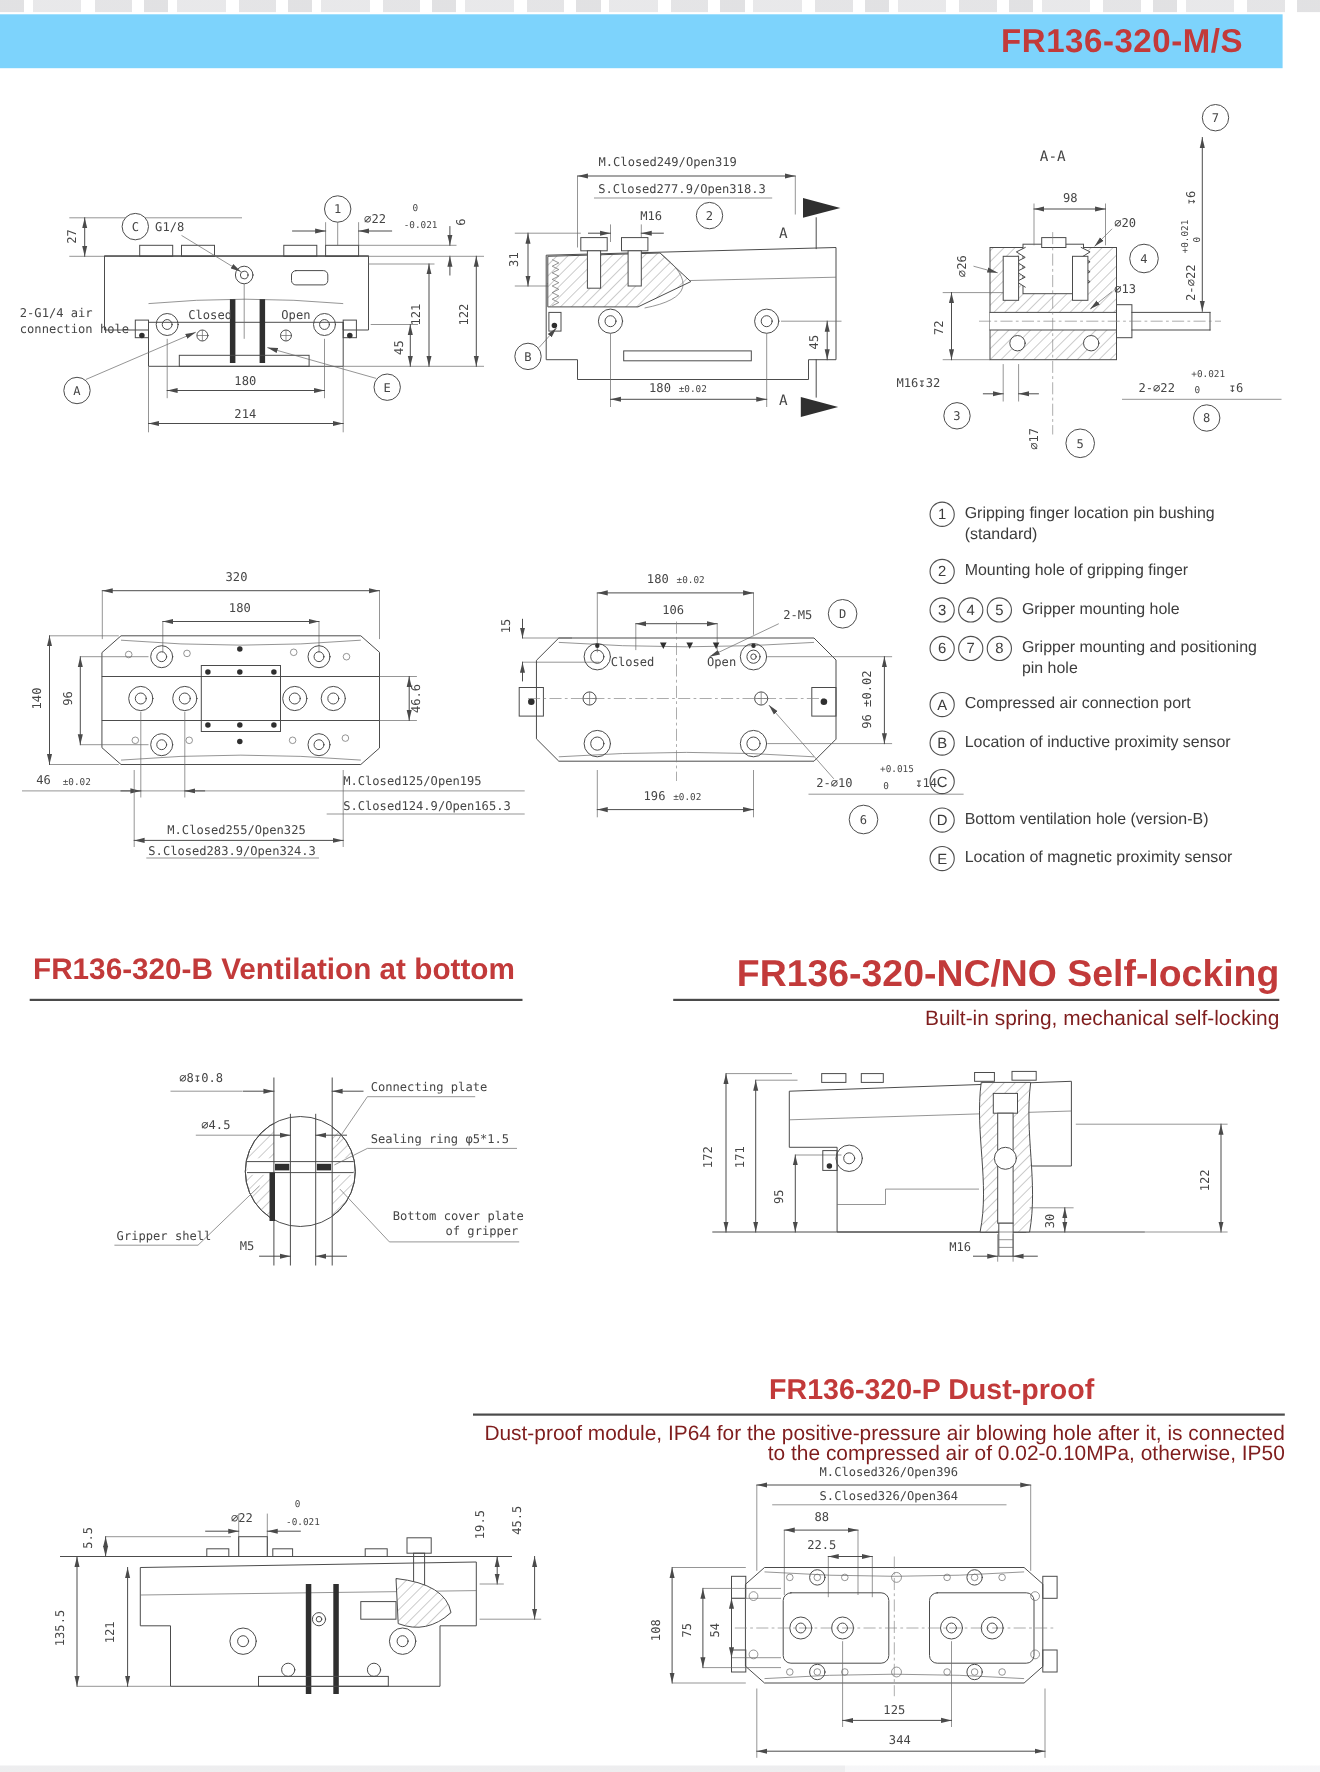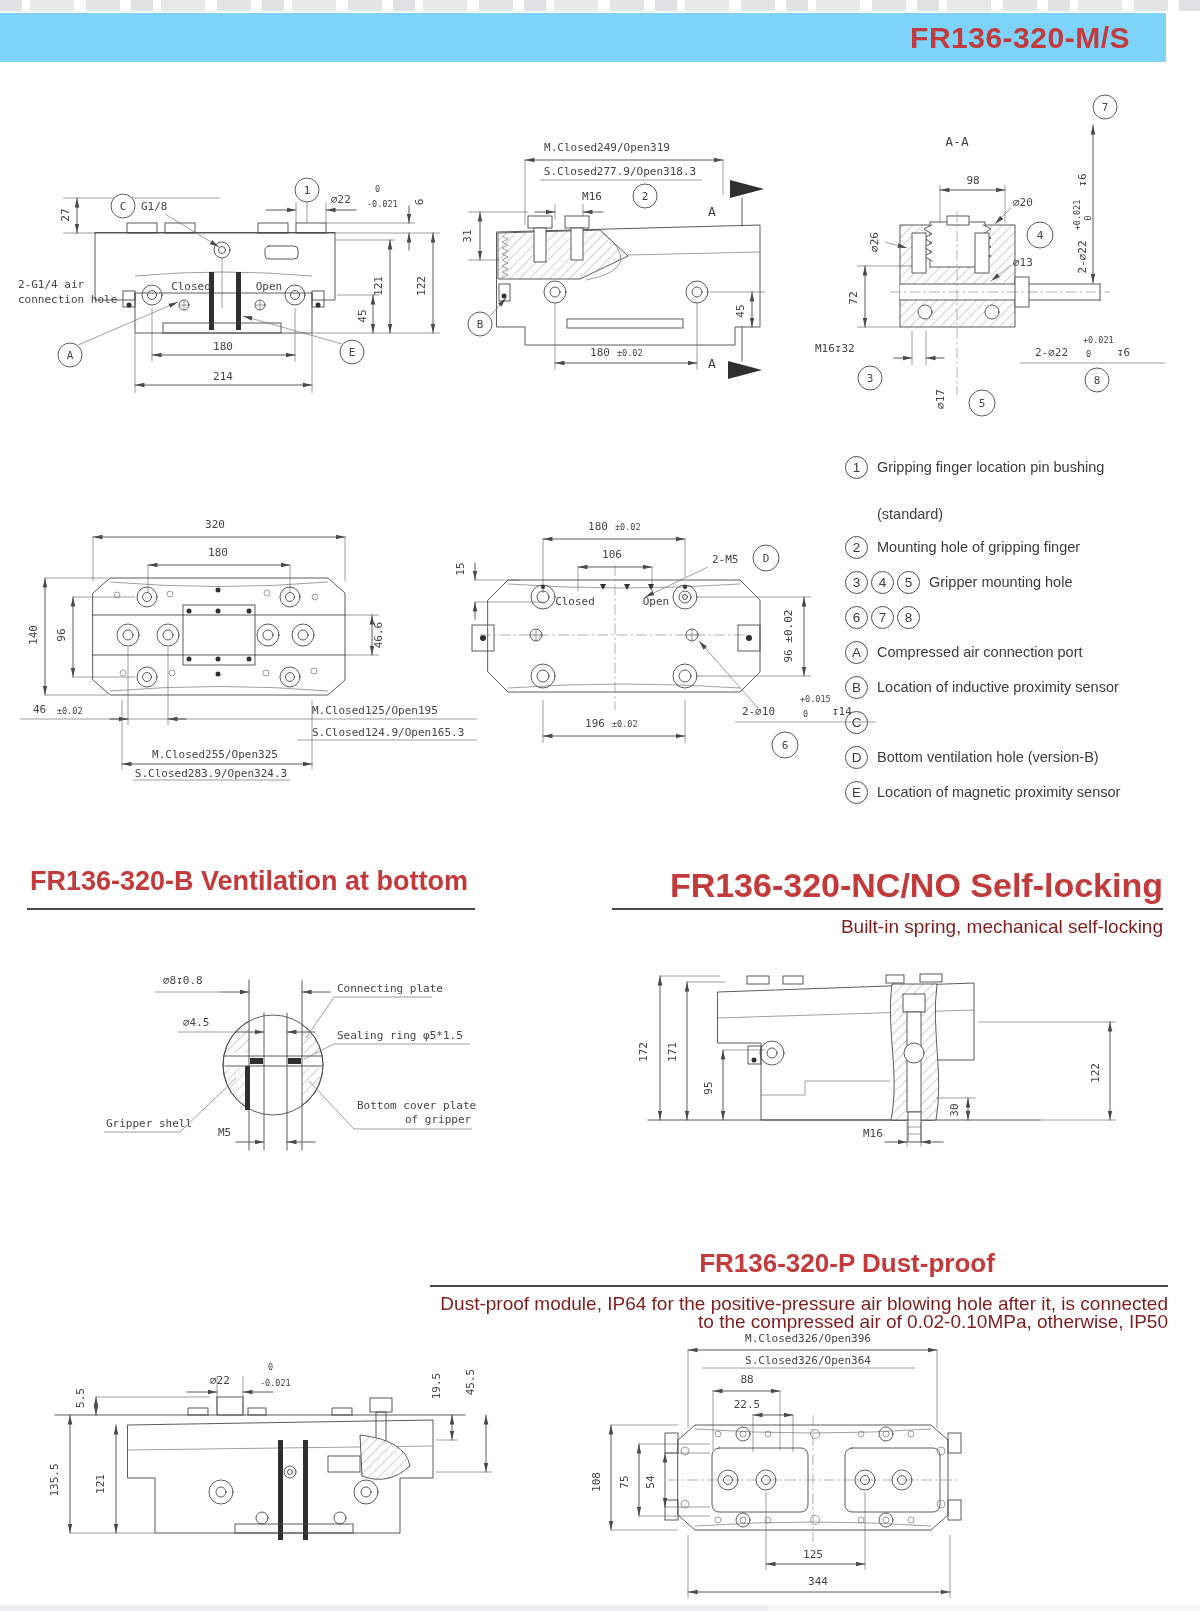--- a/index.html
+++ b/index.html
@@ -29,21 +29,21 @@
   .bal text{text-anchor:middle;}
   .sec-title{position:absolute;font-weight:bold;color:#c23a3a;}
   .rule{position:absolute;height:2px;background:#4a4a4a;}
   .subtle{position:absolute;color:#7f1d1d;font-size:19px;}
   .legend{position:absolute;left:845px;top:456px;width:352px;}
   .legend .item{display:flex;align-items:flex-start;margin-bottom:12px;}
   .legend .badges{display:flex;gap:3px;flex:none;margin-right:9px;}
   .legend .badge{width:23px;height:23px;border:1.4px solid #4f4f4f;border-radius:50%;display:flex;align-items:center;justify-content:center;
      font-size:13.5px;color:#3c3c3c;box-sizing:border-box;}
   .legend .ltext{font-size:14.5px;color:#3c3c3c;line-height:1.3;padding-top:2px;}
-  .legend .l2{display:block;margin-top:28px;}
+  .legend .l2{display:block;}
 </style>
 </head>
 <body>
 
 <svg width="0" height="0" style="position:absolute">
   <defs>
     <marker id="ah" viewBox="0 0 10 6" refX="9.5" refY="3" markerWidth="10" markerHeight="6" orient="auto-start-reverse" markerUnits="userSpaceOnUse">
       <path d="M0,0.7 L9.5,3 L0,5.3 Z" fill="#4a4a4a"></path>
     </marker>
     <pattern id="hx" width="7" height="7" patternUnits="userSpaceOnUse" patternTransform="rotate(45)">
@@ -310,20 +310,21 @@
       <span class="badge">5</span>
     </div>
     <div class="ltext"><span>Gripper mounting hole</span></div>
   </div>
   <div class="item">
     <div class="badges">
       <span class="badge">6</span>
       <span class="badge">7</span>
       <span class="badge">8</span>
     </div>
+    <div class="ltext"><span>Gripper mounting and positioning</span><span class="l2">pin hole</span></div>
   </div>
   <div class="item">
     <div class="badges">
         <span class="badge">A</span>
       </div>
     <div class="ltext"><span>Compressed air connection port</span></div>
   </div>
   <div class="item">
     <div class="badges">
         <span class="badge">B</span>

